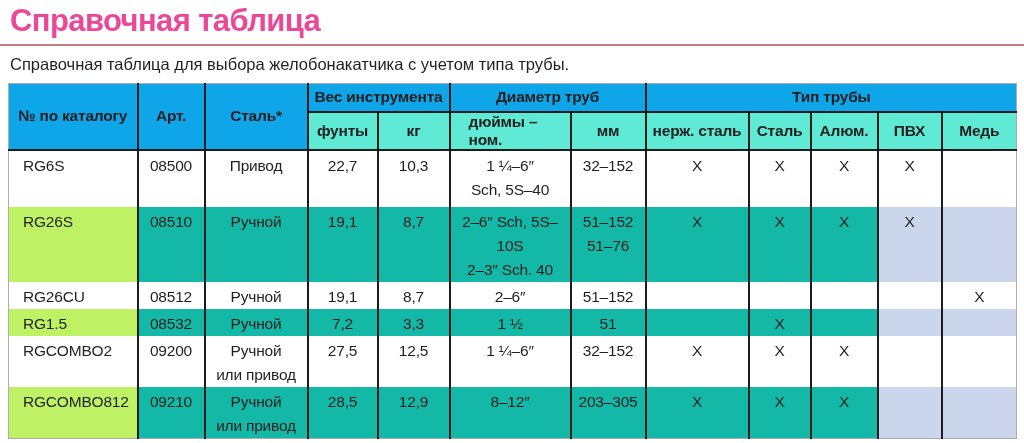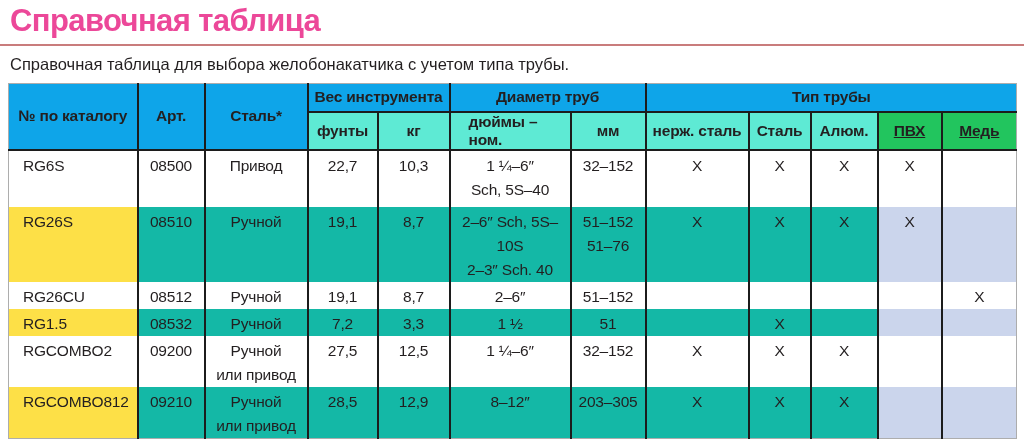--- a/index.html
+++ b/index.html
@@ -33,30 +33,30 @@
     border-bottom:2px solid #1c1c1c;
     font-size:15.5px; font-weight:700; text-align:center;
     letter-spacing:-0.2px; vertical-align:middle;
   }
   thead tr.h1 { height:28px; }
   thead tr.h2 { height:31px; }
   thead tr.h1 th { background:#0ea5e9; }
   thead tr.h2 th { background:#5eead4; }
   thead th.cat-h { background:#ccd4e4; }
   thead tr.h2 th.inch-h { text-align:left; padding-left:18px; }
-  thead tr.h2 th.pvc-h, thead tr.h2 th.copper-h { background:#22c55e;text-decoration:underline; }
+  thead tr.h2 th.pvc-h, thead tr.h2 th.copper-h { background:#5eead4; }
 
   tbody td {
     font-size:15.5px; line-height:24px; letter-spacing:-0.2px;
     text-align:center; vertical-align:top; padding-top:3px;
     background:#ffffff;
   }
   tbody td.cat { text-align:left; padding-left:14px; }
   tbody tr.alt td { background:#14b8a6; }
-  tbody tr.alt td:first-child { background:#fde047; }
+  tbody tr.alt td:first-child { background:#bef264; }
   tbody tr.alt td:nth-child(11), tbody tr.alt td:nth-child(12) { background:#cbd5ec; }
 
   tbody tr.r0 { height:57px; }
   tbody tr.r1 { height:57px; }
   tbody tr.r2 { height:27px; }
   tbody tr.r3 { height:26px; }
   tbody tr.r4 { height:50px; }
   tbody tr.r5 { height:47px; }
 
   .ln { display:block; }

